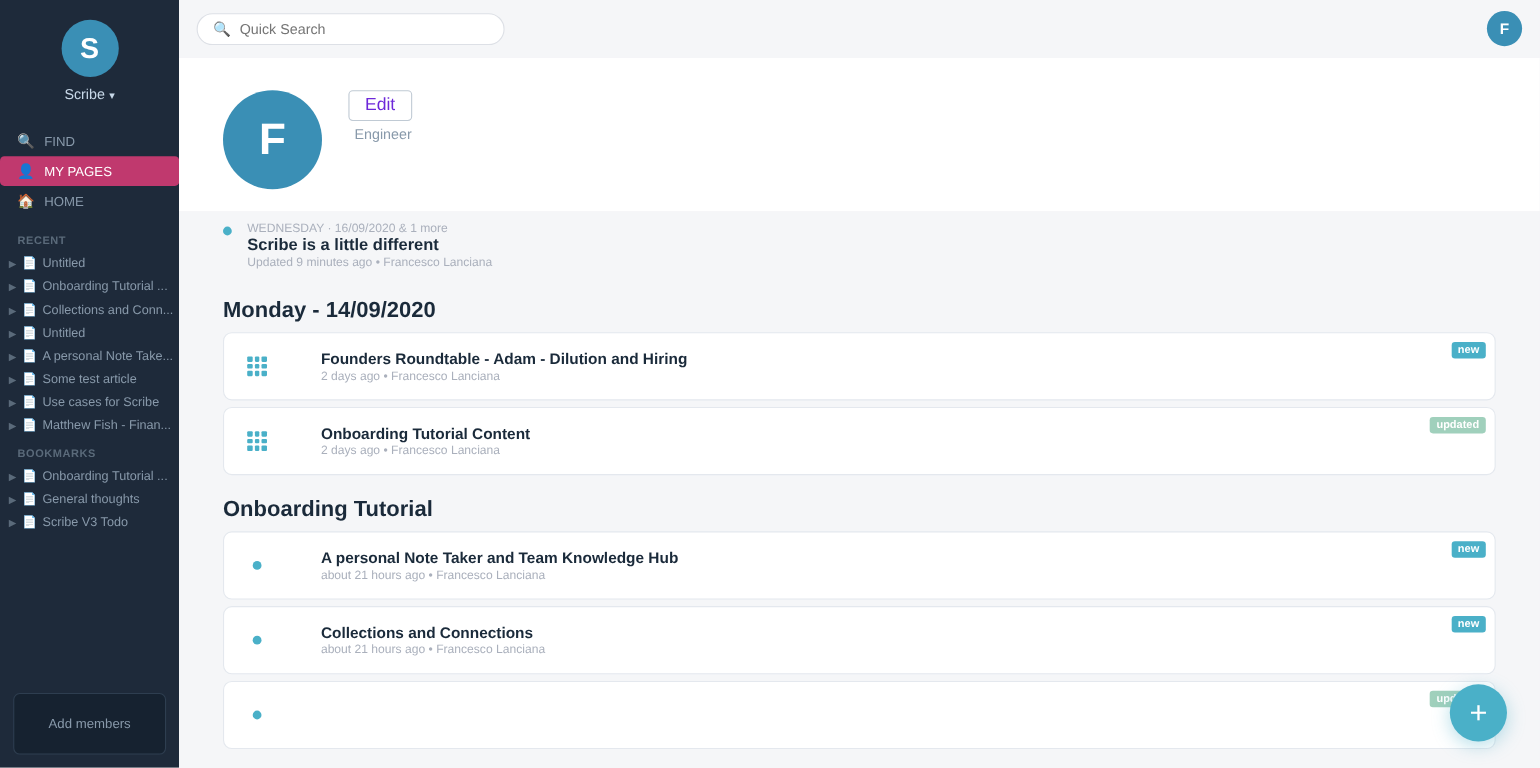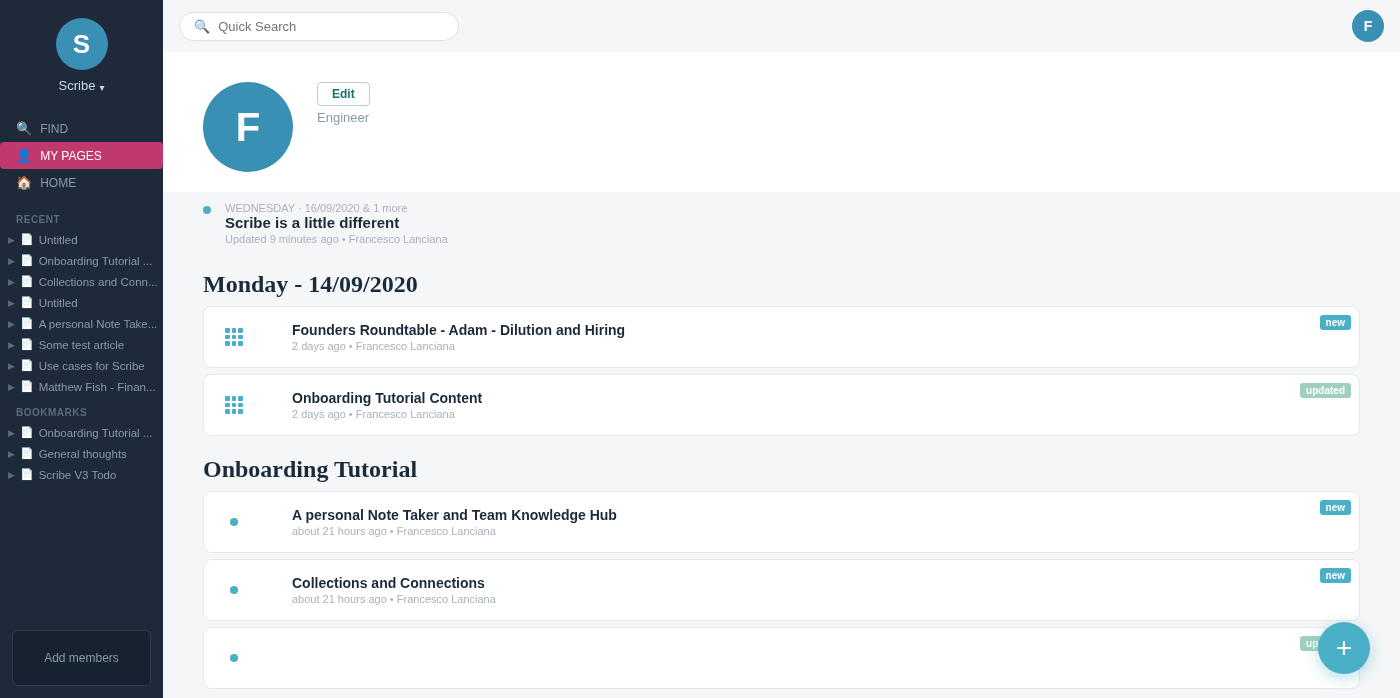--- a/index.html
+++ b/index.html
@@ -112,43 +112,43 @@
     }
     .profile-avatar-large {
       width: 90px; height: 90px; border-radius: 50%;
       background: #3a8fb5; color: #fff;
       font-size: 40px; font-weight: bold;
       display: flex; align-items: center; justify-content: center;
       flex-shrink: 0;
     }
     .profile-info { display: flex; flex-direction: column; justify-content: center; gap: 4px; }
     .profile-name { font-size: 24px; font-weight: 600; color: #1a2a3a; display: flex; align-items: center; gap: 12px; }
-    .profile-role { font-size: 13px; color: #8899aa; }
+    .profile-role { font-size: 13px; color: #8899aa; text-align: right; }
     .edit-btn {
       border: 1px solid #c0cad4; background: #fff; border-radius: 4px;
-      padding: 4px 14px; font-size: 12px; color: #0f766e; cursor: pointer; font-weight: bold;
+      padding: 4px 14px; font-size: 16px; color: #6d28d9; cursor: pointer;
     }
 
     
     .feed-area { padding: 0 40px 30px; background: #f5f6f8; }
     .day-label { font-size: 11px; color: #aab0bc; }
 
     
     .activity-single {
       display: flex; gap: 14px; padding: 10px 0; align-items: flex-start;
     }
     .activity-dot-col { display: flex; flex-direction: column; align-items: center; padding-top: 4px; }
     .activity-dot { width: 8px; height: 8px; border-radius: 50%; background: #4ab0c8; flex-shrink: 0; }
     .activity-content { flex: 1; }
     .activity-title { font-size: 15px; font-weight: 600; color: #1a2a3a; }
     .activity-meta { font-size: 11px; color: #aab0bc; margin-top: 2px; }
 
     
     .section-group { margin-bottom: 20px; }
-    .section-title { font-size: 24px; font-weight: 600; color: #1a2a3a; margin: 16px 0 8px; font-family: Liberation Serif, serif; }
+    .section-title { font-size: 20px; font-weight: 600; color: #1a2a3a; margin: 16px 0 8px; }
 
     
     .card-container {
       background: #fff; border-radius: 8px;
       border: 1px solid #e4e8ee;
       padding: 2px 4px;
       margin-bottom: 6px;
       position: relative;
       overflow: hidden;
     }

